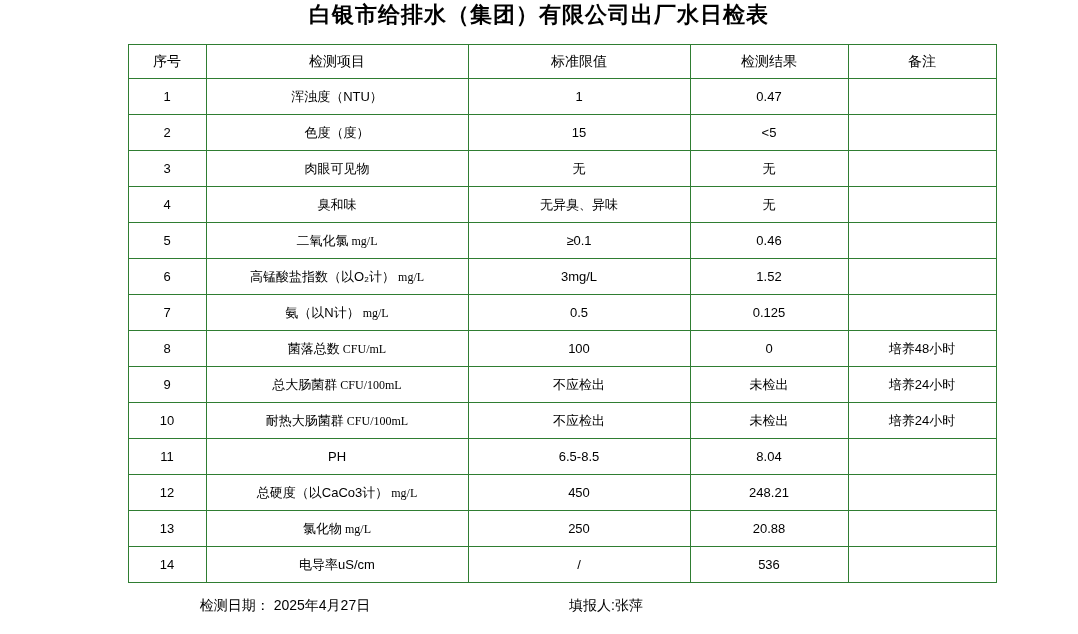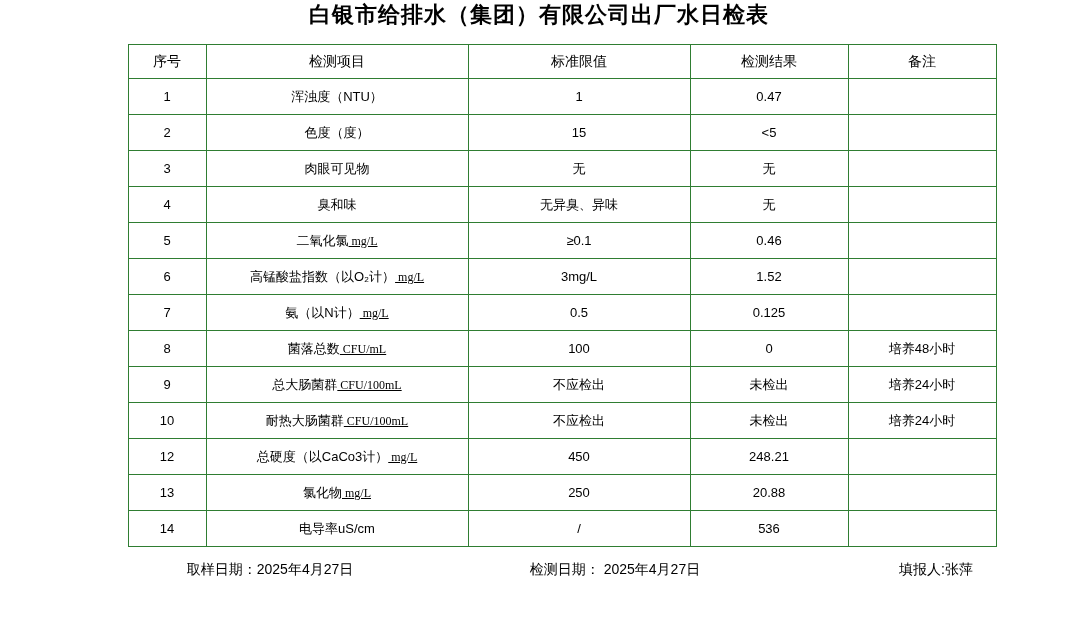--- a/index.html
+++ b/index.html
@@ -57,21 +57,20 @@
   col.c-std   { width: 222px; }
   col.c-res   { width: 158px; }
   col.c-note  { width: 148px; }
 
   .item-cell {
     font-size: 14px;
   }
   .item-cell .unit {
     font-size: 12px;
     font-family: "Liberation Serif", serif;
-    text-decoration: underline;
   }
   .num-cell {
     font-family: "Liberation Serif", serif;
     font-size: 14px;
   }
   .cn-cell {
     font-size: 14px;
   }
   .note-cell {
     font-size: 13px;
@@ -178,20 +177,27 @@
             <td class="note-cell">培养24小时</td>
           </tr>
           <tr>
             <td class="num-cell">10</td>
             <td class="item-cell"><span>耐热大肠菌群</span><span class="unit"> CFU/100mL</span></td>
             <td class="cn-cell">不应检出</td>
             <td class="cn-cell">未检出</td>
             <td class="note-cell">培养24小时</td>
           </tr>
           <tr>
+            <td class="num-cell">11</td>
+            <td class="item-cell"><span>PH</span></td>
+            <td class="num-cell">6.5-8.5</td>
+            <td class="num-cell">8.04</td>
+            <td class="note-cell"></td>
+          </tr>
+          <tr>
             <td class="num-cell">12</td>
             <td class="item-cell"><span>总硬度（以CaCo3计）</span><span class="unit"> mg/L</span></td>
             <td class="num-cell">450</td>
             <td class="num-cell">248.21</td>
             <td class="note-cell"></td>
           </tr>
           <tr>
             <td class="num-cell">13</td>
             <td class="item-cell"><span>氯化物</span><span class="unit"> mg/L</span></td>
             <td class="num-cell">250</td>
@@ -203,18 +209,17 @@
             <td class="item-cell"><span>电导率uS/cm</span></td>
             <td class="num-cell">/</td>
             <td class="num-cell">536</td>
             <td class="note-cell"></td>
           </tr>
         </tbody>
     </table>
   </div>
 
   <div class="footer">
-    <div class="f-sample">取样日期：2025年4月27日</div>
     <div class="f-test">检测日期：  2025年4月27日</div>
     <div class="f-filler">填报人:张萍</div>
   </div>
 
 </div>
 
 </body></html>

